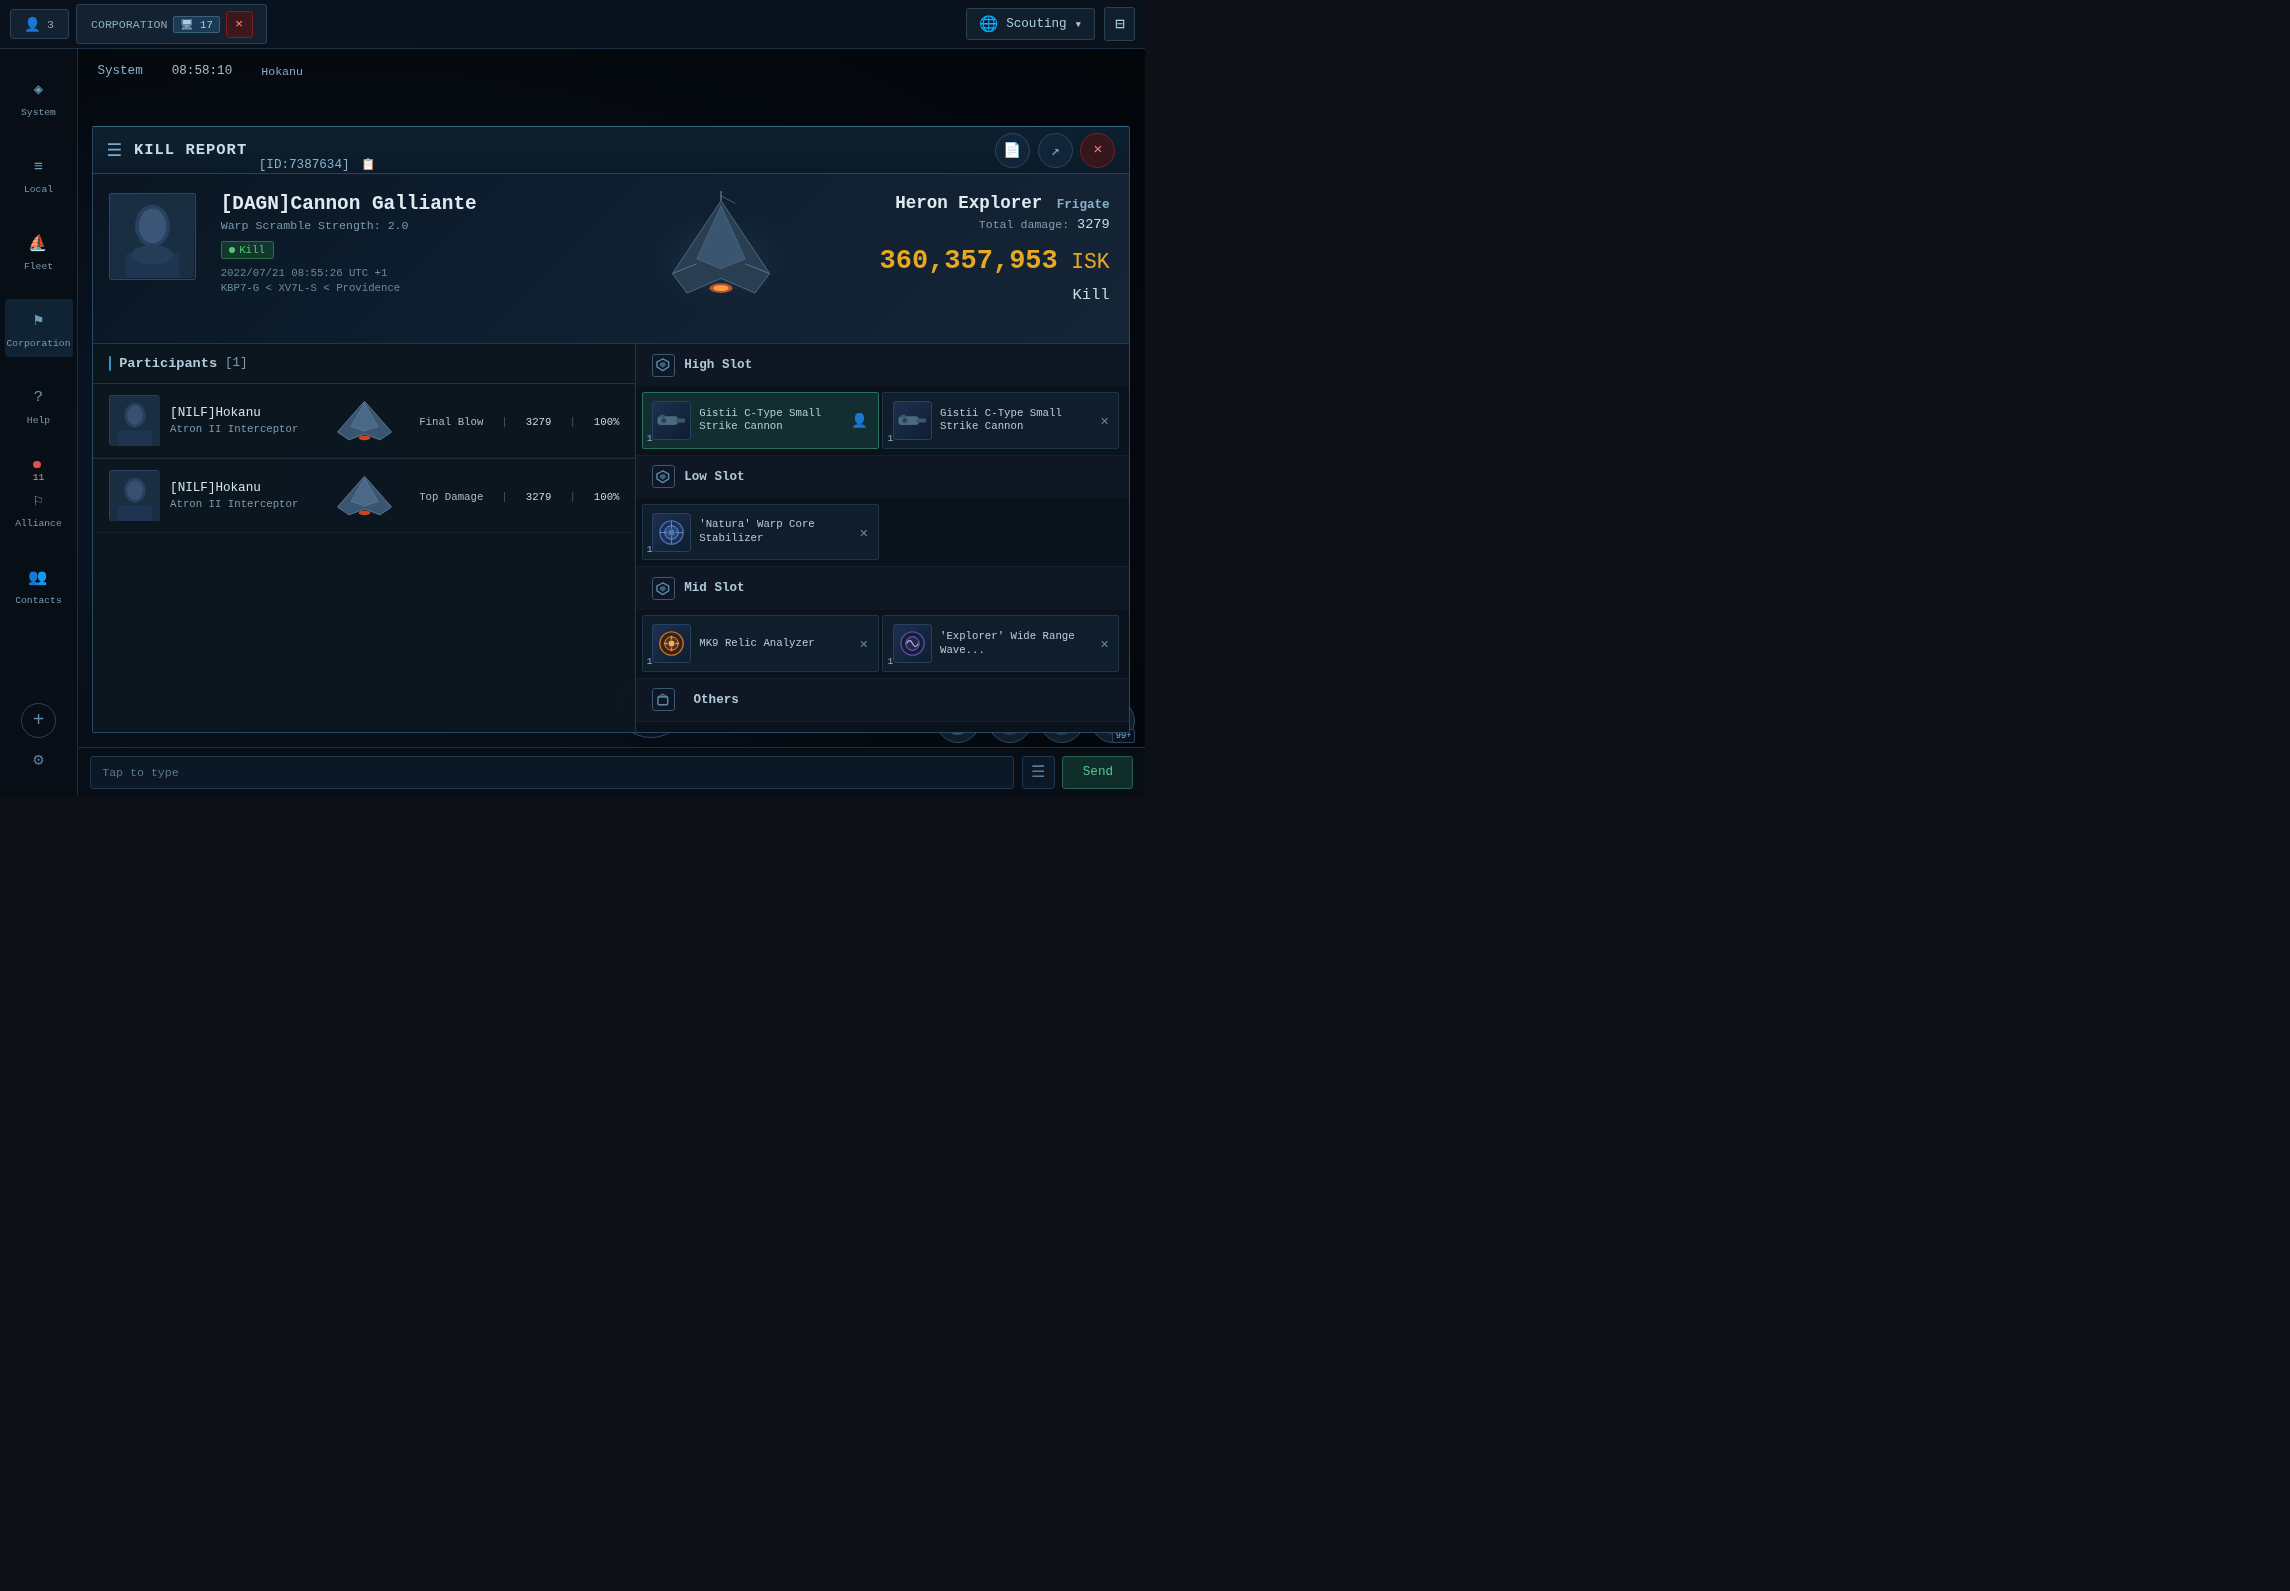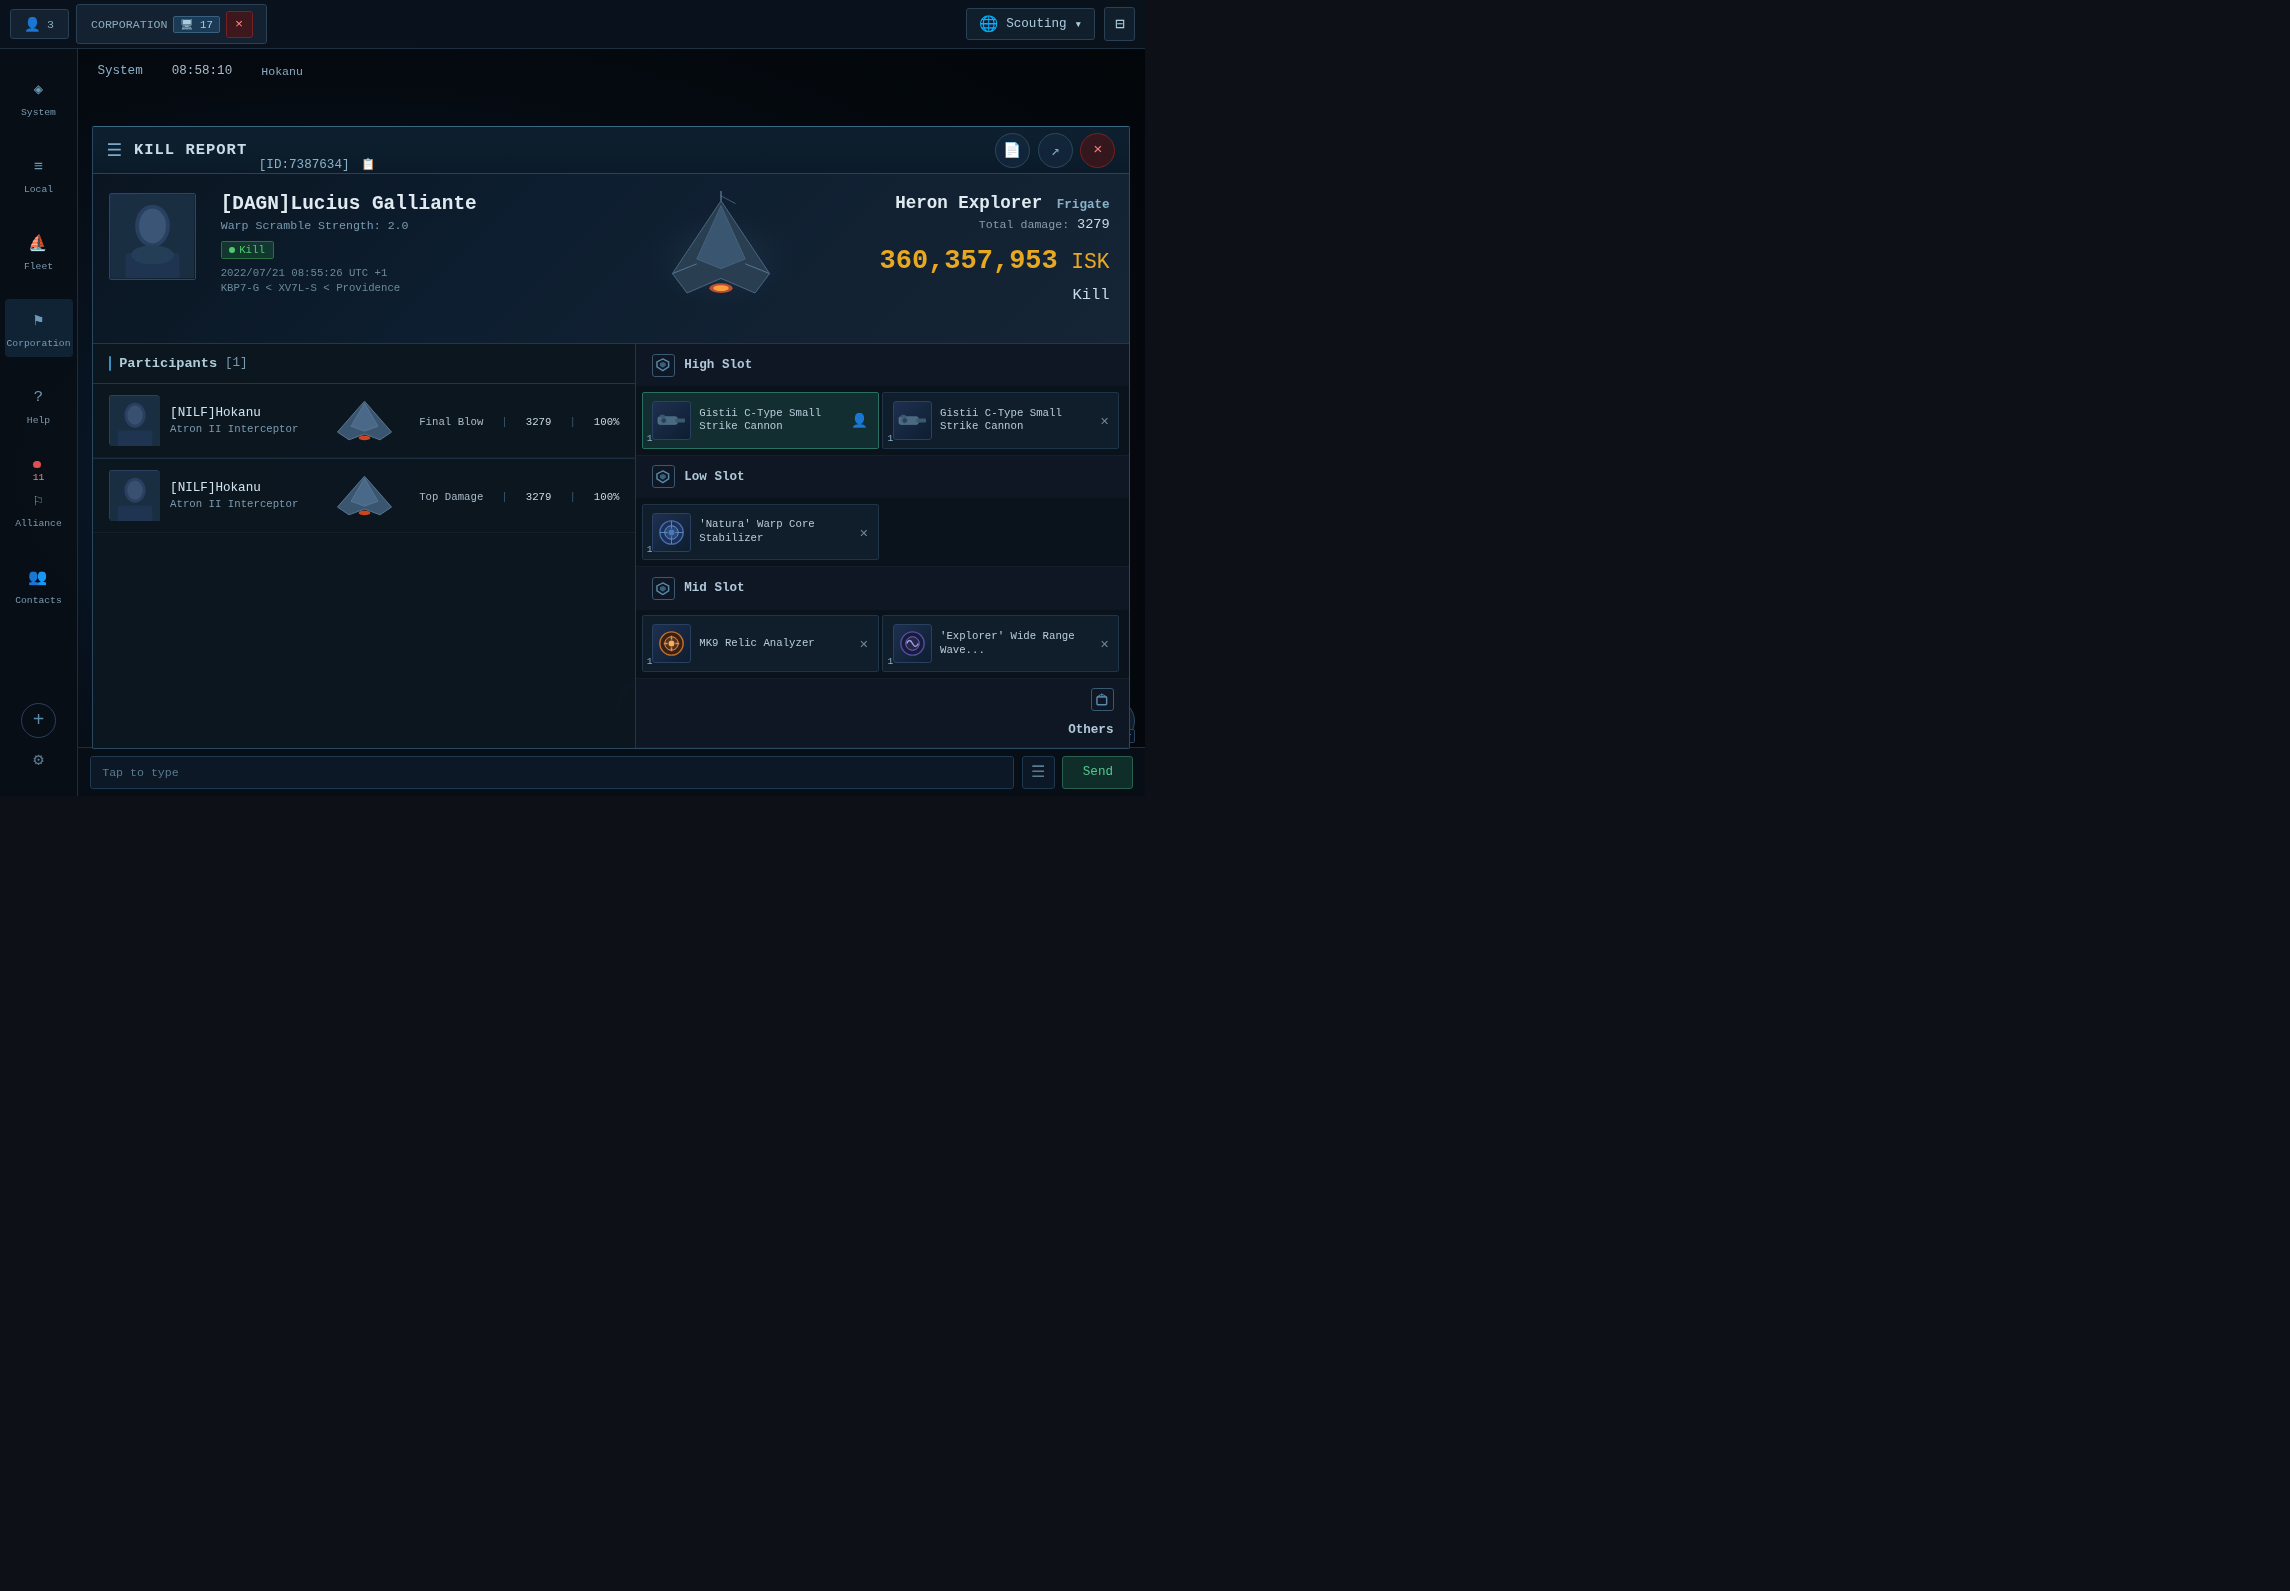--- a/index.html
+++ b/index.html
@@ -617,25 +617,24 @@
 
     .item-user-icon {
       margin-left: auto;
       color: #6ab8c8;
       font-size: 13.6px;
     }
 
     
     .others-header {
       display: flex;
-      align-items: flex-end;
-      gap: 12px;
+      align-items: center;
+      gap: 19px;
       padding: 9.7px 15.5px;
       background: rgba(15,25,38,0.8);
-      flex-direction: column;
     }
 
     .others-icon {
       width: 23px; height: 23px;
       border: 1px solid #3a5870;
       border-radius: 2.9px;
       display: flex;
       align-items: center;
       justify-content: center;
       color: #5a8aaa;
@@ -871,21 +870,21 @@
           <rect width="86" height="86" fill="#1a2e42"></rect>
           <ellipse cx="43" cy="32" rx="18" ry="22" fill="#2a4060"></ellipse>
           <ellipse cx="43" cy="32" rx="14" ry="18" fill="#3a5575"></ellipse>
           <rect x="15" y="60" width="56" height="30" rx="4" fill="#1e3450"></rect>
           <ellipse cx="43" cy="62" rx="22" ry="10" fill="#253e58"></ellipse>
         </svg>
       </div>
     </div>
 
     <div class="hero-info">
-      <div class="pilot-name">[DAGN]Lucius Galliante</div>
+      <div class="pilot-name">[DAGN]Cannon Galliante</div>
       <div class="warp-strength">Warp Scramble Strength: 2.0</div>
       <div class="kill-badge">
         <span class="kill-dot"></span>
         <span>Kill</span>
       </div>
       <div class="kill-date">2022/07/21 08:55:26 UTC +1</div>
       <div class="kill-location">KBP7-G &lt; XV7L-S &lt; Providence</div>
     </div>
 
     <div class="ship-display">

